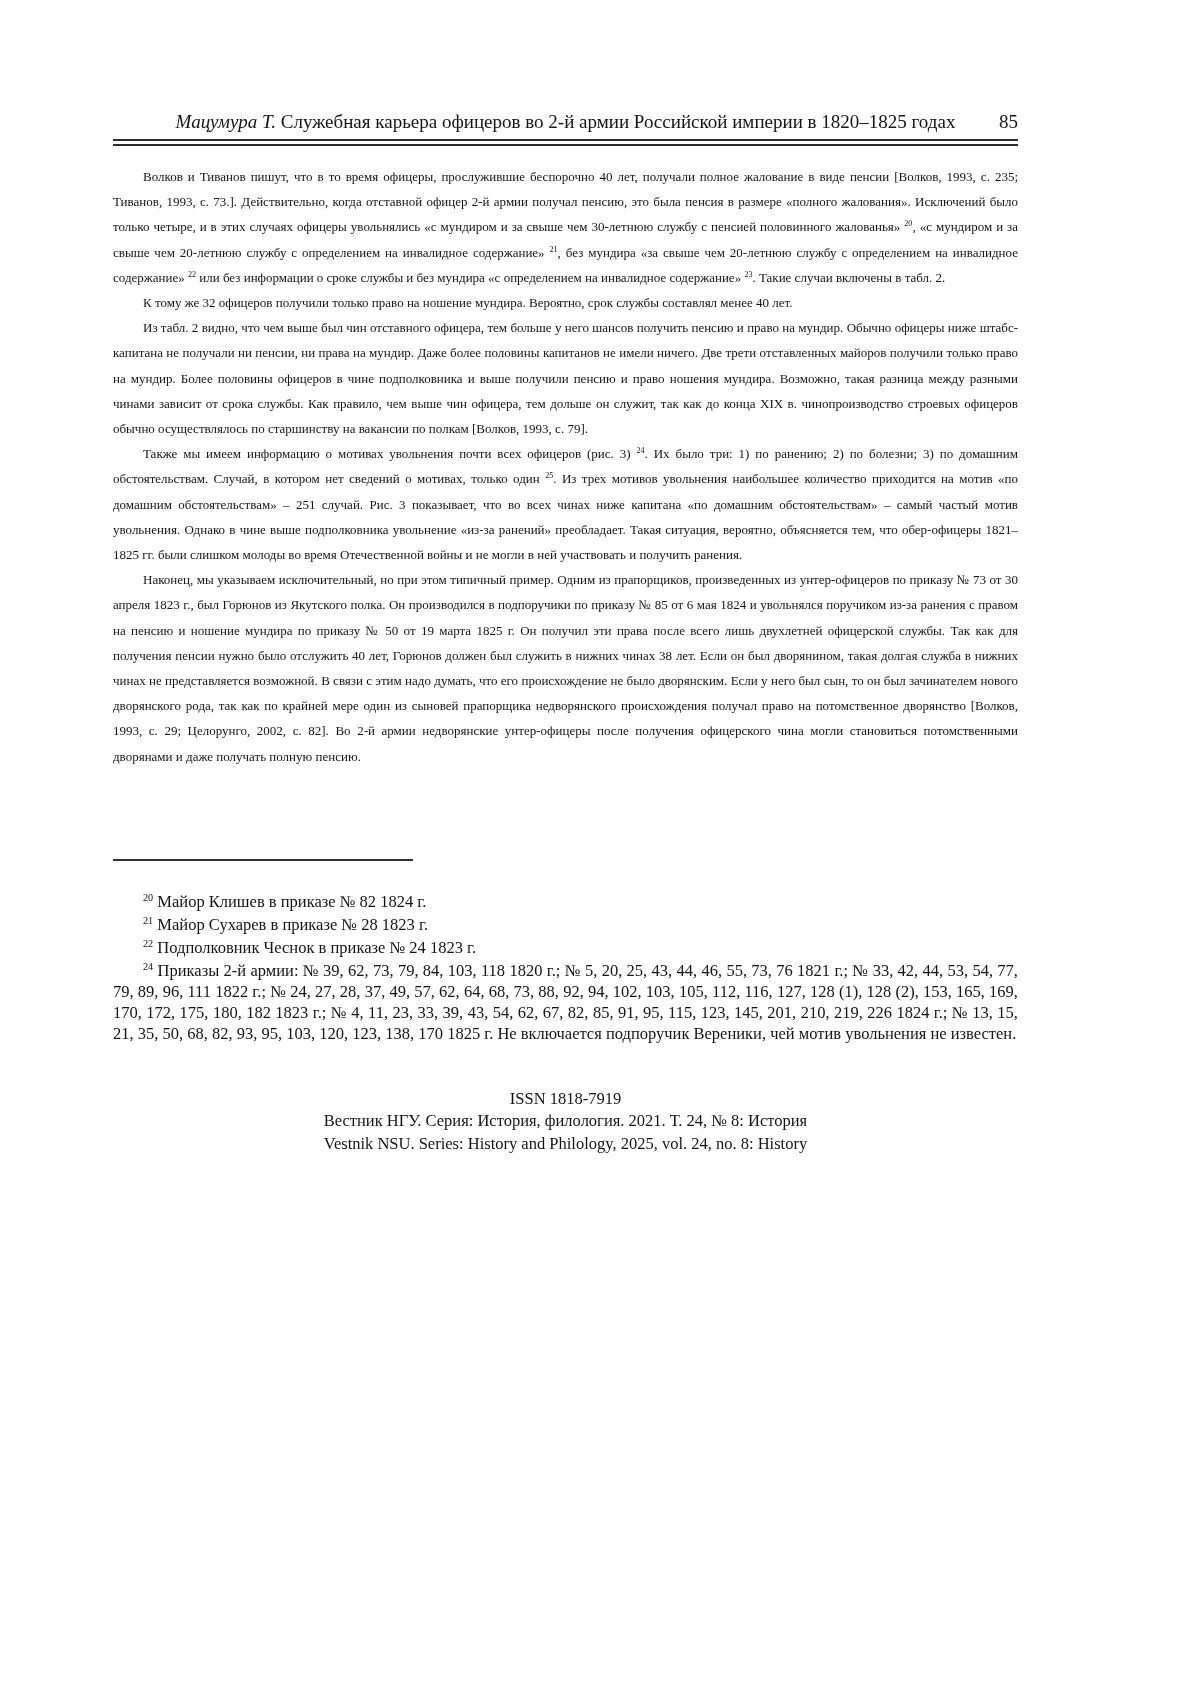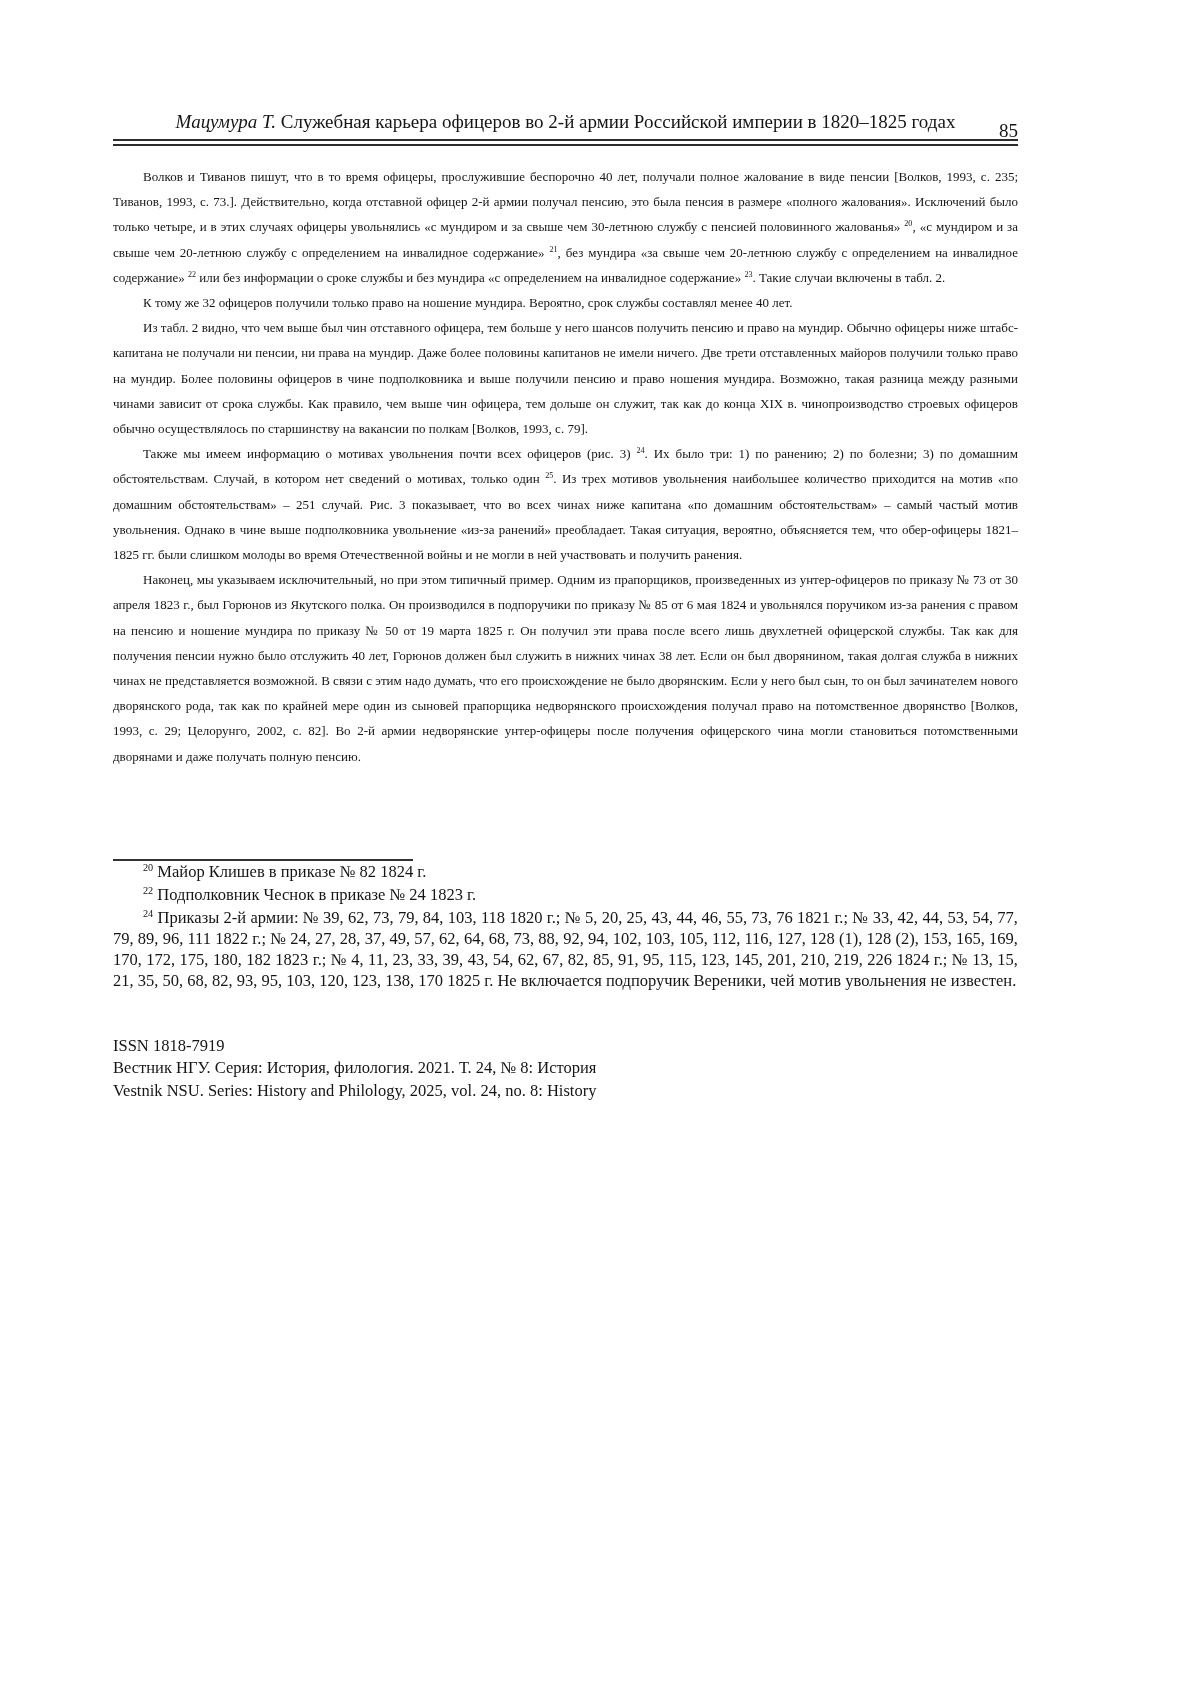--- a/index.html
+++ b/index.html
@@ -28,21 +28,21 @@
     position: relative;
     text-align: center;
     font-size: 19px;
     line-height: 23px;
     white-space: nowrap;
   }
   .running-head .author { font-style: italic; }
   .running-head .page-number {
     position: absolute;
     right: 0;
-    top: 9px;
+    top: 0;
   }
   .double-rule {
     margin-top: 6px;
     height: 3px;
     border-top: 2px solid #2d2d2d;
     border-bottom: 2px solid #2d2d2d;
   }
   
   .body-text {
     margin-top: 18px;
@@ -59,33 +59,33 @@
     line-height: 0;
     vertical-align: super;
   }
   
   .footnote-sep {
     margin-top: 90px;
     width: 300px;
     border-top: 2px solid #333333;
   }
   .footnotes {
-    margin-top: 0;
+    margin-top: 30px;
     font-size: 16.5px;
     line-height: 21px;
     text-align: justify;
   }
   .footnotes p {
     margin: 0 0 2px 0;
     text-indent: 30px;
   }
   
   .page-footer {
     margin-top: 44px;
-    text-align: left;
+    text-align: center;
     font-size: 16.5px;
     line-height: 22.5px;
   }
 </style>
 </head>
 <body>
 
 <div class="page">
   <div class="content">
 
@@ -101,20 +101,21 @@
         <p>К тому же 32 офицеров получили только право на ношение мундира. Вероятно, срок службы составлял менее 40 лет.</p>
         <p>Из табл. 2 видно, что чем выше был чин отставного офицера, тем больше у него шансов получить пенсию и право на мундир. Обычно офицеры ниже штабс-капитана не получали ни пенсии, ни права на мундир. Даже более половины капитанов не имели ничего. Две трети отставленных майоров получили только право на мундир. Более половины офицеров в чине подполковника и выше получили пенсию и право ношения мундира. Возможно, такая разница между разными чинами зависит от срока службы. Как правило, чем выше чин офицера, тем дольше он служит, так как до конца XIX в. чинопроизводство строевых офицеров обычно осуществлялось по старшинству на вакансии по полкам [Волков, 1993, с. 79].</p>
         <p>Также мы имеем информацию о мотивах увольнения почти всех офицеров (рис. 3) <sup class="fn-ref">24</sup>. Их было три: 1) по ранению; 2) по болезни; 3) по домашним обстоятельствам. Случай, в котором нет сведений о мотивах, только один <sup class="fn-ref">25</sup>. Из трех мотивов увольнения наибольшее количество приходится на мотив «по домашним обстоятельствам» – 251 случай. Рис. 3 показывает, что во всех чинах ниже капитана «по домашним обстоятельствам» – самый частый мотив увольнения. Однако в чине выше подполковника увольнение «из-за ранений» преобладает. Такая ситуация, вероятно, объясняется тем, что обер-офицеры 1821–1825 гг. были слишком молоды во время Отечественной войны и не могли в ней участвовать и получить ранения.</p>
         <p>Наконец, мы указываем исключительный, но при этом типичный пример. Одним из прапорщиков, произведенных из унтер-офицеров по приказу № 73 от 30 апреля 1823 г., был Горюнов из Якутского полка. Он производился в подпоручики по приказу № 85 от 6 мая 1824 и увольнялся поручиком из-за ранения с правом на пенсию и ношение мундира по приказу № 50 от 19 марта 1825 г. Он получил эти права после всего лишь двухлетней офицерской службы. Так как для получения пенсии нужно было отслужить 40 лет, Горюнов должен был служить в нижних чинах 38 лет. Если он был дворянином, такая долгая служба в нижних чинах не представляется возможной. В связи с этим надо думать, что его происхождение не было дворянским. Если у него был сын, то он был зачинателем нового дворянского рода, так как по крайней мере один из сыновей прапорщика недворянского происхождения получал право на потомственное дворянство [Волков, 1993, с. 29; Целорунго, 2002, с. 82]. Во 2-й армии недворянские унтер-офицеры после получения офицерского чина могли становиться потомственными дворянами и даже получать полную пенсию.</p>
       </div>
 
     <div class="footnote-sep"></div>
 
     <div class="footnotes">
         <p><sup class="fn-ref">20</sup> Майор Клишев в приказе № 82 1824 г.</p>
+        <p><sup class="fn-ref">21</sup> Майор Сухарев в приказе № 28 1823 г.</p>
         <p><sup class="fn-ref">22</sup> Подполковник Чеснок в приказе № 24 1823 г.</p>
         <p><sup class="fn-ref">24</sup> Приказы 2-й армии: № 39, 62, 73, 79, 84, 103, 118 1820 г.; № 5, 20, 25, 43, 44, 46, 55, 73, 76 1821 г.; № 33, 42, 44, 53, 54, 77, 79, 89, 96, 111 1822 г.; № 24, 27, 28, 37, 49, 57, 62, 64, 68, 73, 88, 92, 94, 102, 103, 105, 112, 116, 127, 128 (1), 128 (2), 153, 165, 169, 170, 172, 175, 180, 182 1823 г.; № 4, 11, 23, 33, 39, 43, 54, 62, 67, 82, 85, 91, 95, 115, 123, 145, 201, 210, 219, 226 1824 г.; № 13, 15, 21, 35, 50, 68, 82, 93, 95, 103, 120, 123, 138, 170 1825 г. Не включается подпоручик Вереники, чей мотив увольнения не известен.</p>
       </div>
 
     <div class="page-footer">
       <div>ISSN 1818-7919</div>
       <div>Вестник НГУ. Серия: История, филология. 2021. Т. 24, № 8: История</div>
       <div>Vestnik NSU. Series: History and Philology, 2025, vol. 24, no. 8: History</div>
     </div>
 

